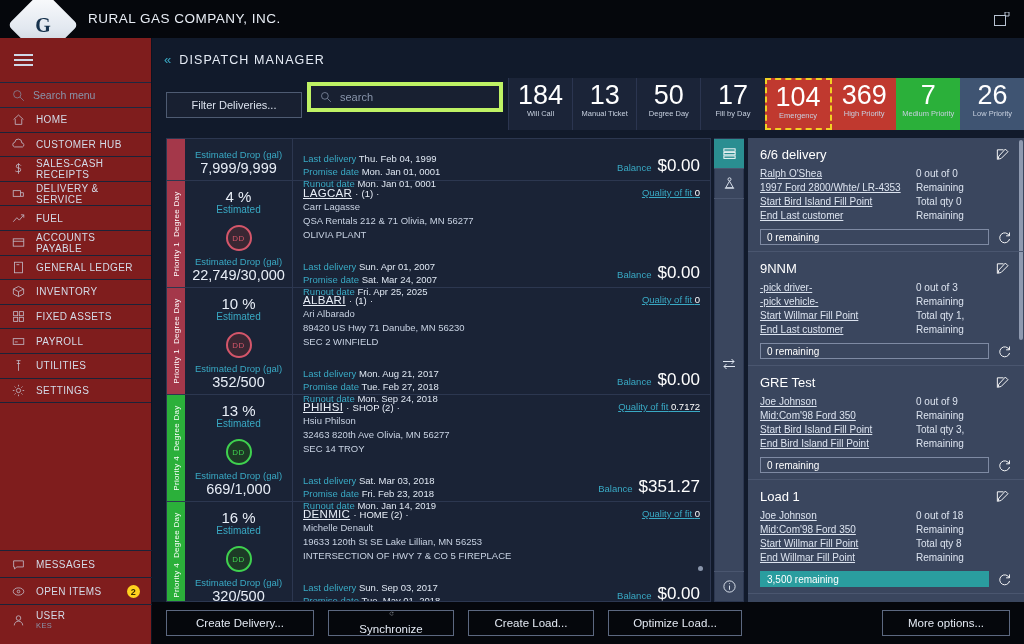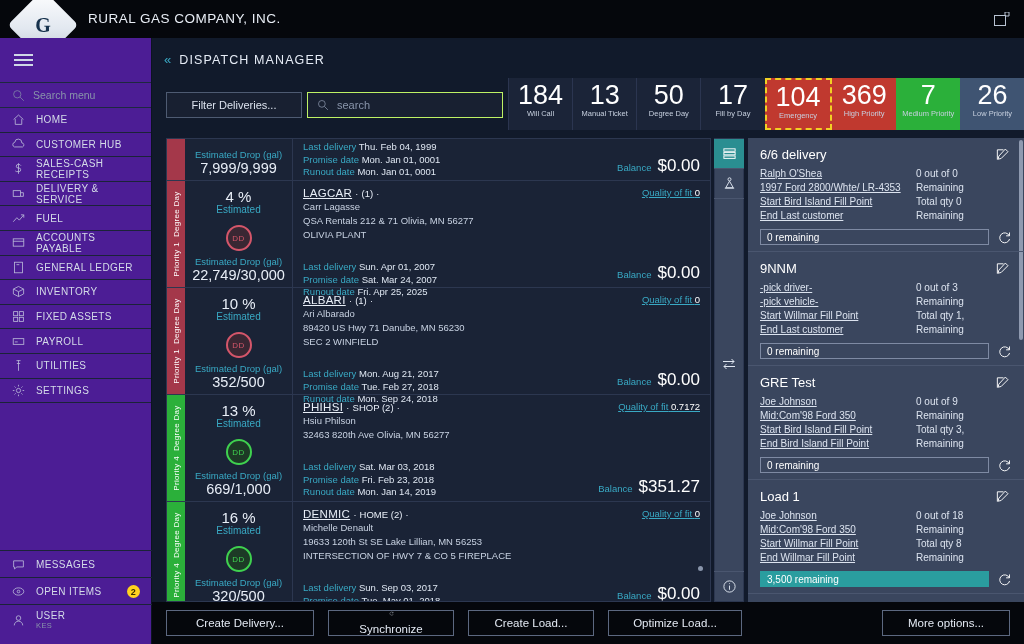--- a/index.html
+++ b/index.html
@@ -32,21 +32,21 @@
     font-size: 13.5px; letter-spacing: .5px; color: #e8edf5;
   }
   .popout-icon {
     position: absolute; right: 14px; top: 12px; width: 16px; height: 14px;
     cursor: pointer;
   }
 
   
   .sidebar {
     position: absolute; left: 0; top: 38px; width: 152px; height: 606px;
-    background: #4c1d95; border-right: 1px solid #0c1322;
+    background: #7f1d1d; border-right: 1px solid #0c1322;
   }
   .hamburger { padding: 13px 0 13px 14px; }
   .hamburger span {
     display: block; width: 19px; height: 2px; background: #cfd8e6; margin: 3px 0;
   }
   .search-menu {
     display: flex; align-items: center; gap: 8px;
     height: 26px; padding: 0 12px;
     border-top: 1px solid #1e2840; border-bottom: 1px solid #1e2840;
   }
@@ -81,22 +81,22 @@
   .chev-back { color: #39a9c4; font-size: 13px; }
 
   
   .filter-btn {
     position: absolute; left: 166px; top: 92px; width: 136px; height: 26px;
     border: 1px solid #4e5b72; background: #18booking;
     background: #182031; color: #dbe2ee; font-size: 11px;
     display: flex; align-items: center; justify-content: center; cursor: pointer;
   }
   .search-box {
-    position: absolute; left: 307px; top: 92px; width: 196px; height: 26px;
-    border: 1px solid #bef264; background: #182031;
+    position: absolute; left: 307px; top: 82px; width: 196px; height: 26px;
+    border: 4px solid #bef264; background: #182031;
     display: flex; align-items: center; gap: 8px; padding: 11px 9px;
   }
   .search-box .ph { font-size: 11px; color: #8995ab; }
 
   
   .kpis {
     position: absolute; left: 508px; top: 78px; width: 516px; height: 52px;
     display: flex;
   }
   .kpi {
@@ -424,21 +424,21 @@
 
   <div class="list-wrap">
 
     <div class="row partial">
       <div class="stripe p1"></div>
       <div class="col-est">
         <div class="drop-lbl">Estimated Drop (gal)</div>
         <div class="drop-val">7,999/9,999</div>
       </div>
       <div class="col-main">
-        <div class="dates" style="margin-top:0">
+        <div class="dates" style="margin-top:12px">
           <div class="dline">
             <span class="dlabel">Last delivery</span>
             <span class="dval">Thu. Feb 04, 1999</span>
           </div>
           <div class="dline">
             <span class="dlabel">Promise date</span>
             <span class="dval">Mon. Jan 01, 0001</span>
           </div>
           <div class="dline">
             <span class="dlabel">Runout date</span>
@@ -557,20 +557,21 @@
       </div>
       <div class="col-main">
         <div class="cust-line">
           <span class="cust-code">PHIHSI</span>
           <span style="font-size:9px">·</span>
           <span style="font-size:9.5px">SHOP (2)</span>
           <span style="font-size:9px">·</span>
         </div>
         <div class="cust-sub">Hsiu Philson</div>
         <div class="cust-sub">32463 820th Ave Olivia, MN 56277</div>
+        <div class="cust-sub">SEC 14 TROY</div>
         <div class="dates">
           <div class="dline">
             <span class="dlabel">Last delivery</span>
             <span class="dval">Sat. Mar 03, 2018</span>
           </div>
           <div class="dline">
             <span class="dlabel">Promise date</span>
             <span class="dval">Fri. Feb 23, 2018</span>
           </div>
           <div class="dline">

